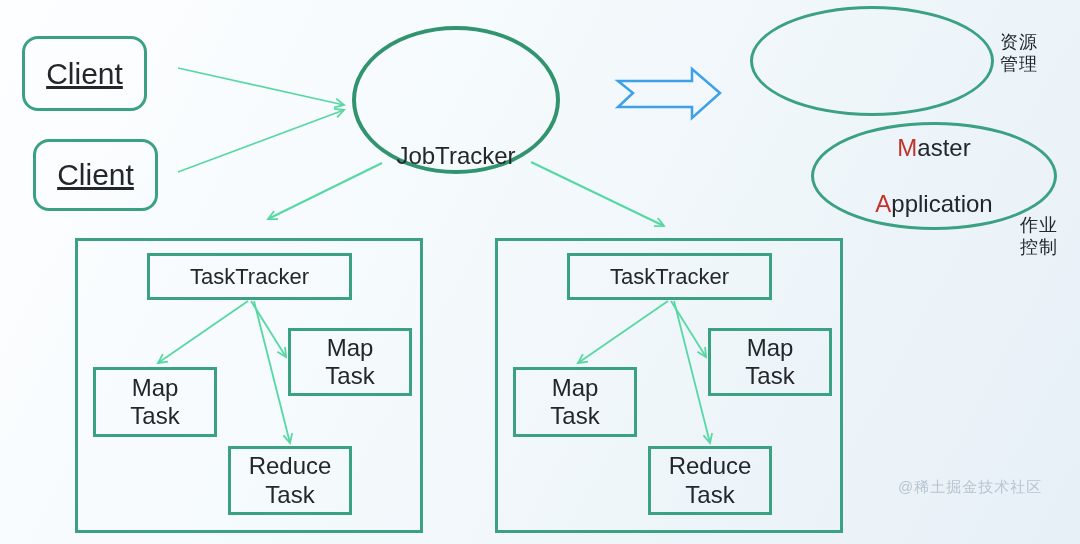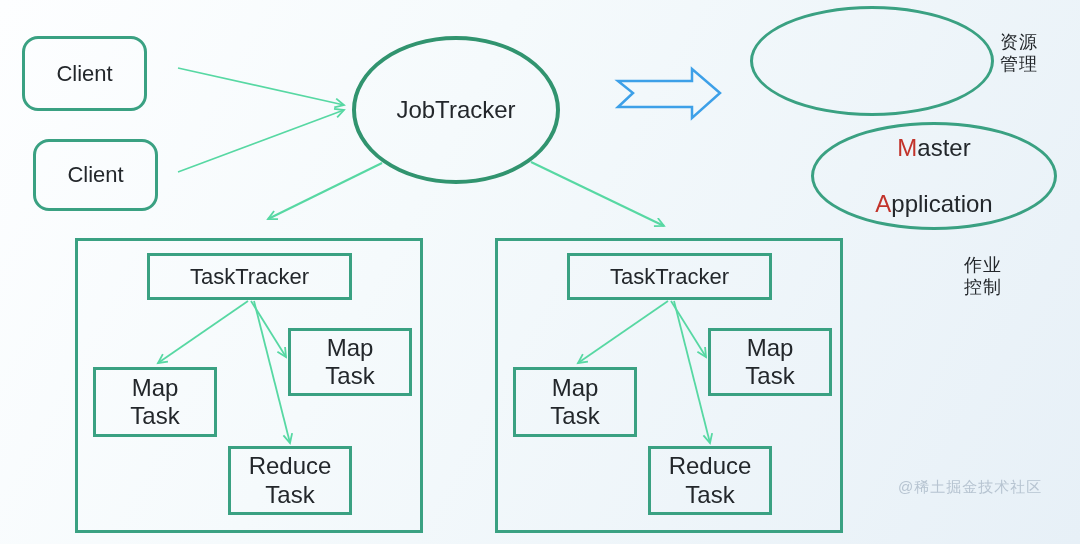--- a/index.html
+++ b/index.html
@@ -25,51 +25,51 @@
     font-size:18px;letter-spacing:1px;color:var(--text-dark,#23272b);
   }
   .watermark{
     position:absolute;left:898px;top:478px;
     font-size:15px;letter-spacing:1px;color:var(--watermark,#b7c4d1);
   }
   #overlay{position:absolute;left:0;top:0;pointer-events:none;}
   #overlay .ln{stroke:var(--arrow-green,#57d8a3);fill:none;}
   #overlay .mk{stroke:var(--arrow-green,#57d8a3);fill:none;stroke-width:1.8;}
   #overlay .blue{stroke:var(--arrow-blue,#3da0e8);fill:none;stroke-width:2.5;stroke-linejoin:miter;}
-  .fs26{font-size:22px;} .fs24{font-size:24px;} .fs22{font-size:22px;}
+  .fs26{font-size:30px;text-decoration:underline;} .fs24{font-size:24px;} .fs22{font-size:22px;}
 </style>
 </head>
 <body>
 
 <div class="shape rounded fs26" style="left:22px;top:36px;width:125px;height:75px;">
   <span>Client</span>
 </div>
 <div class="shape rounded fs26" style="left:33px;top:139px;width:125px;height:72px;">
   <span>Client</span>
 </div>
 
-<div class="shape ellipse fs24" style="left:352px;top:36px;width:208px;height:148px;border-width:4px;border-color:var(--green-dark,#31946f);">
+<div class="shape ellipse fs24" style="left:352px;top:26px;width:208px;height:148px;border-width:4px;border-color:var(--green-dark,#31946f);align-items:flex-end;">
   <span>JobTracker</span>
 </div>
 
 <div class="shape ellipse fs24" style="left:750px;top:6px;width:244px;height:110px;">
   <div class="two-line">
   </div>
 </div>
 
 <div class="shape ellipse fs24" style="left:811px;top:122px;width:246px;height:108px;">
   <div class="two-line">
     <div><span class="accent">M</span><span>aster</span></div>
     <div><span class="accent">A</span><span>pplication</span></div>
   </div>
 </div>
 
 <div class="cn-label" style="left:1000px;top:31px;">资源
 管理</div>
-<div class="cn-label" style="left:964px;top:214px;margin-top:40px;">作业
+<div class="cn-label" style="left:1020px;top:214px;">作业
 控制</div>
 
 <div class="container-box" style="left:75px;top:238px;width:348px;height:295px;"></div>
 <div class="shape rect fs22" style="left:147px;top:253px;width:205px;height:47px;">
   <span>TaskTracker</span>
 </div>
 <div class="shape rect fs24 two-line" style="left:93px;top:367px;width:124px;height:70px;">Map
 Task</div>
 <div class="shape rect fs24 two-line" style="left:288px;top:328px;width:124px;height:68px;">Map
 Task</div>

